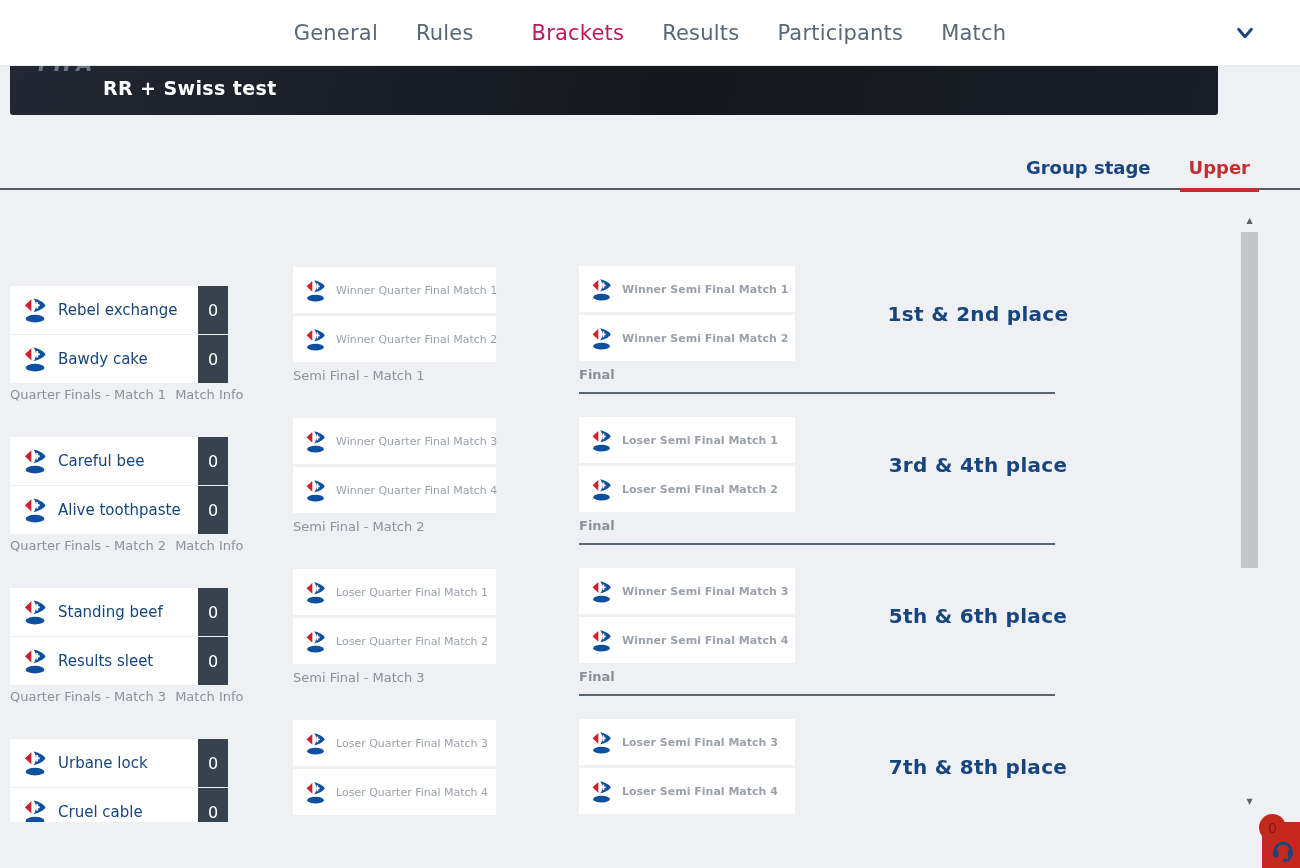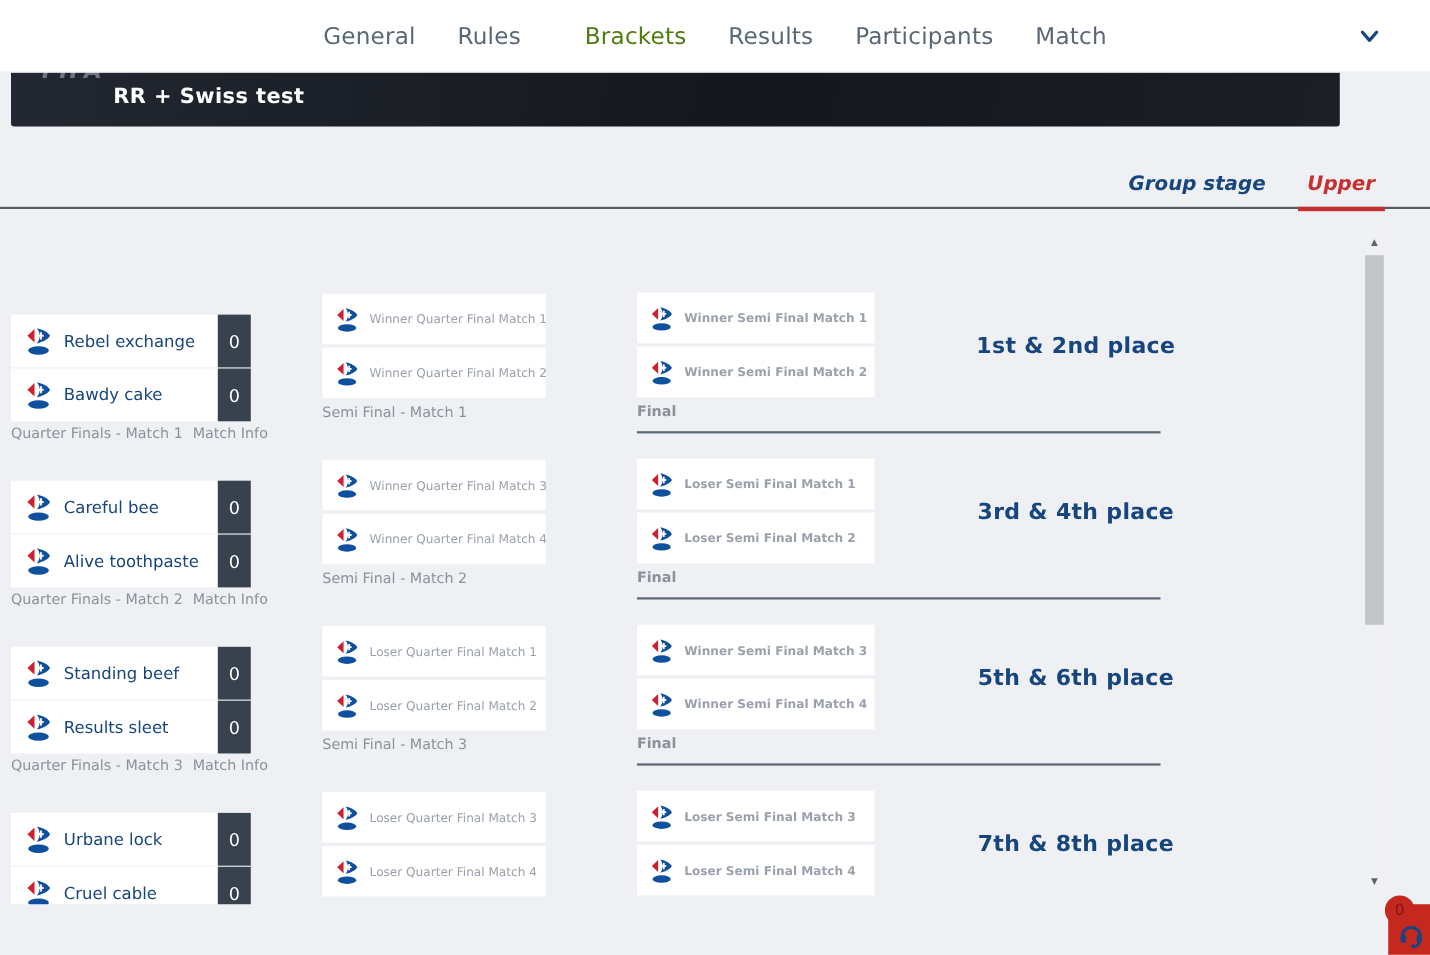--- a/index.html
+++ b/index.html
@@ -14,21 +14,21 @@
   
   .topnav {
     position:absolute; top:0; left:0; width:1300px; height:66px;
     background:#ffffff; border-bottom:1px solid #e7e9ee;
     display:flex; align-items:center; justify-content:center; gap:38px;
     z-index:5;
   }
   .nav-item {
     font-size:21px; color:#5a6776; cursor:pointer; letter-spacing:0.2px;
   }
-  .nav-item.active { color:#4d7c0f;margin-left:20px; }
+  .nav-item.active { color:#be185d;margin-left:20px; }
   .nav-chevron {
     position:absolute; right:44px; top:22px; width:22px; height:22px; cursor:pointer;
   }
 
   
   .tourn-header {
     position:absolute; top:62px; left:10px; width:1208px; height:53px;
     background:linear-gradient(100deg,#222731 0%,#14171d 55%,#1a1e26 100%);
     border-radius:3px; overflow:hidden; z-index:4;
   }
@@ -46,21 +46,21 @@
   .tabs {
     position:absolute; top:146px; left:0; width:1300px; height:44px;
     display:flex; justify-content:flex-end; align-items:flex-end;
     padding-right:42px; gap:22px;
   }
   .tabs-line {
     position:absolute; left:0; right:0; bottom:0; height:2px; background:#565b63;
   }
   .tab {
     position:relative; font-size:18px; font-weight:bold; color:#17457e;
-    padding:0 8px 12px 8px; cursor:pointer;font-style:italic;
+    padding:0 8px 12px 8px; cursor:pointer;
   }
   .tab.active { color:#c52f2f; }
   .tab.active::after {
     content:""; position:absolute; left:-1px; right:-1px; bottom:-2px;
     height:4px; background:#c52f2f; z-index:2;
   }
 
   
   .bracket { position:absolute; top:210px; left:0; width:1240px; height:612px; overflow:hidden; }
   .section { position:relative; height:151px; }

